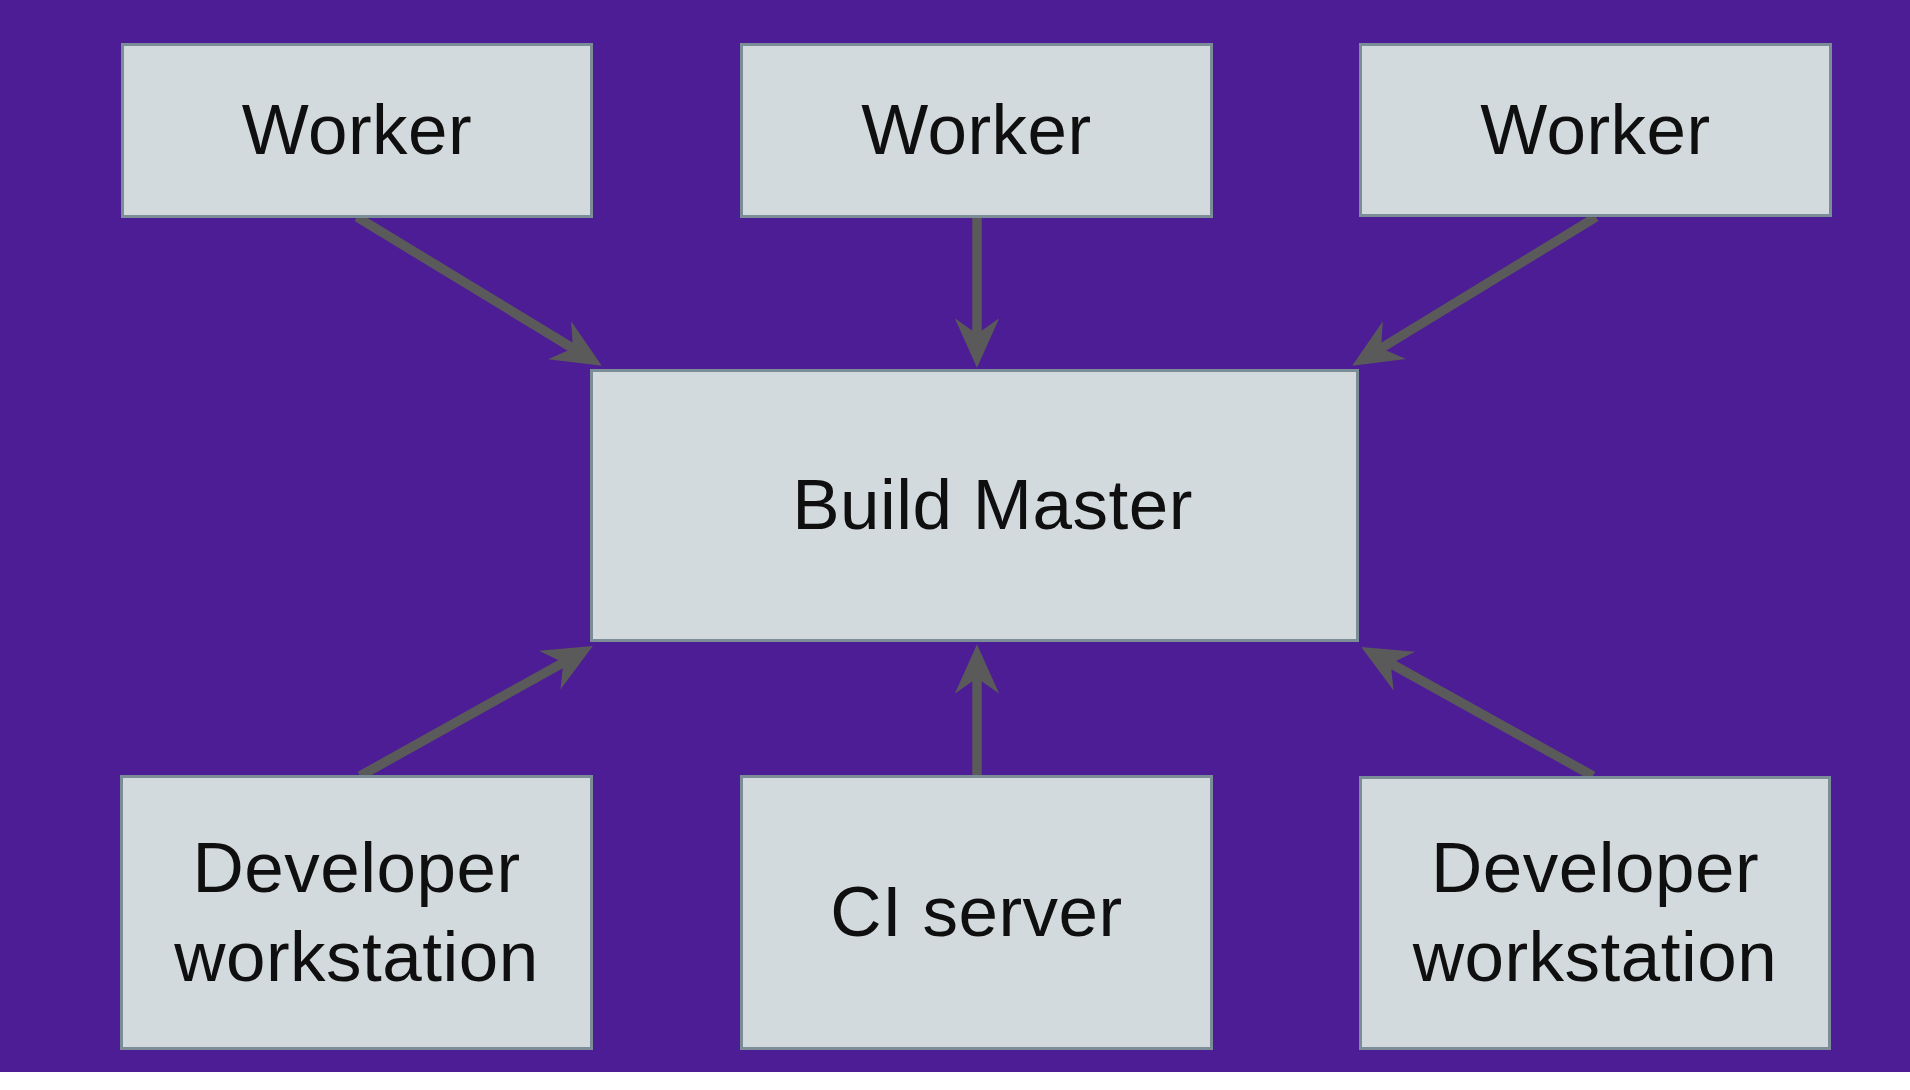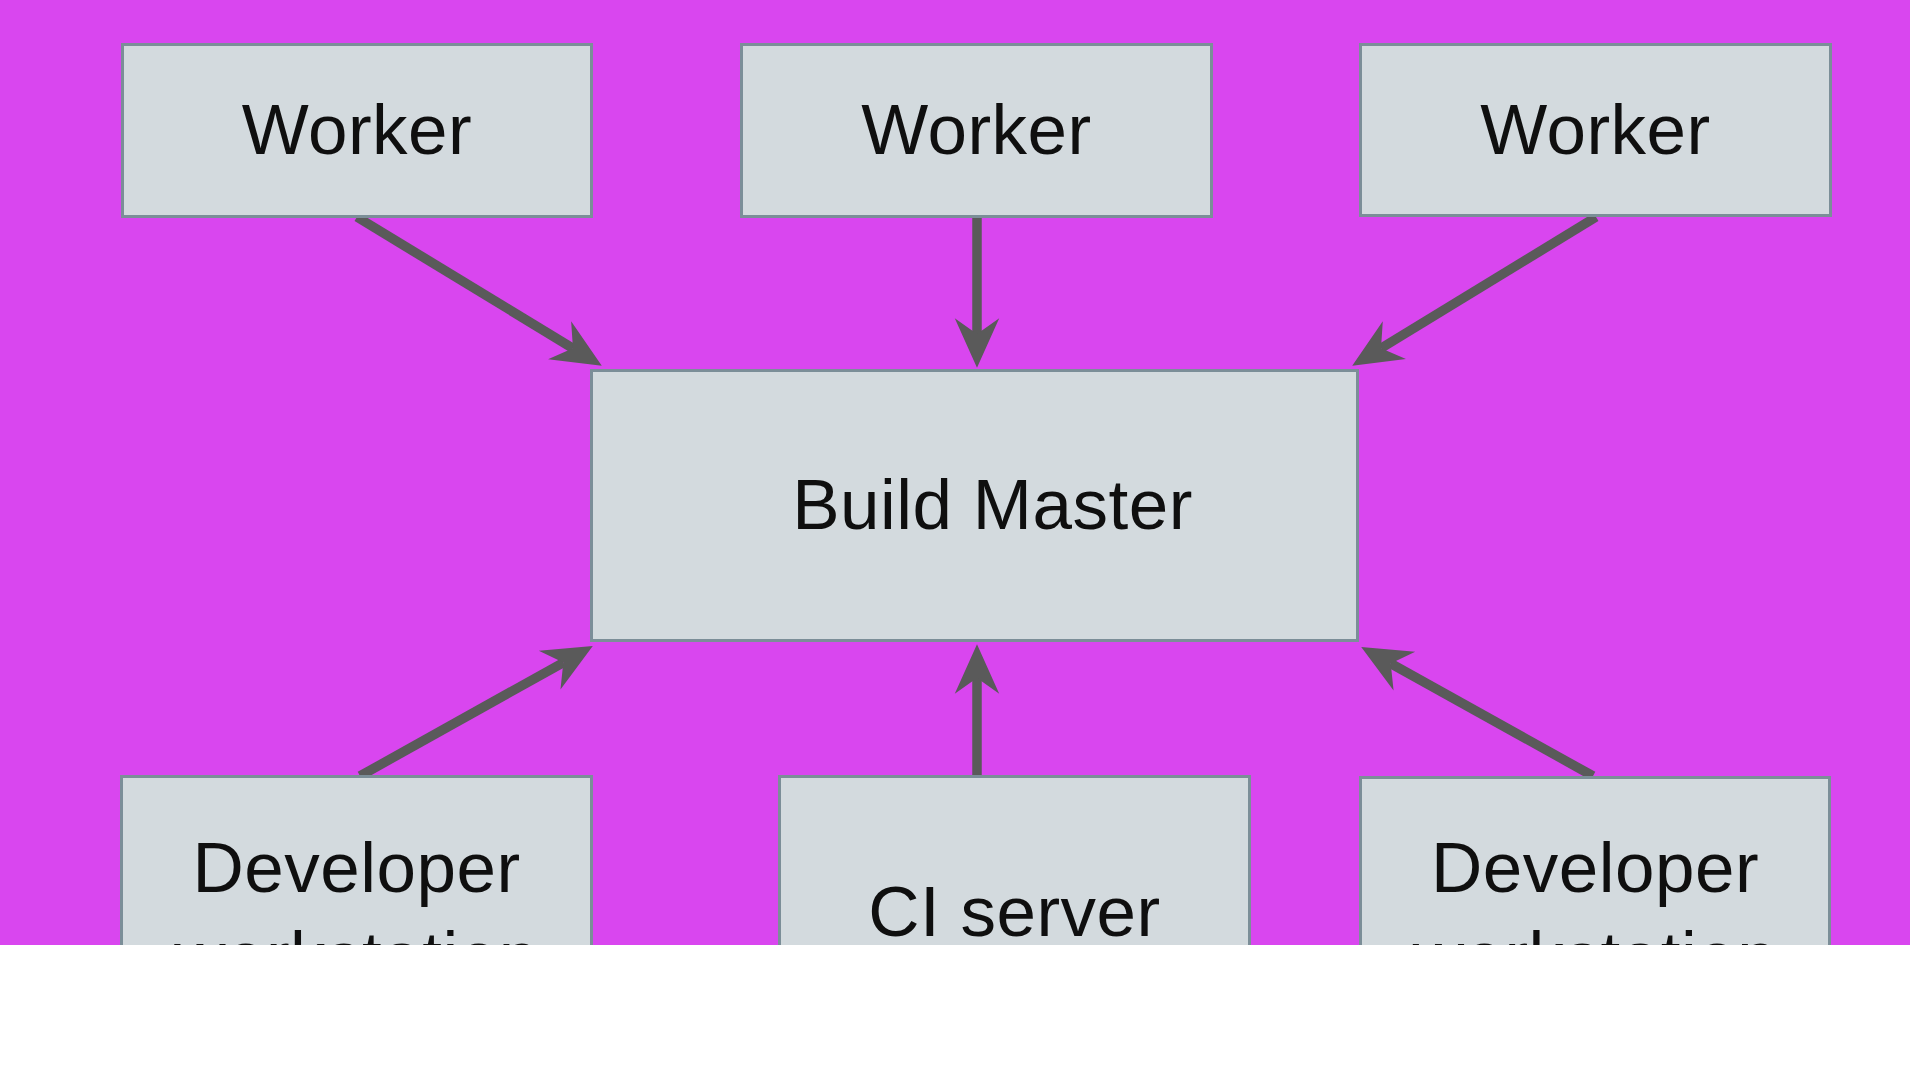--- a/index.html
+++ b/index.html
@@ -4,22 +4,22 @@
 <style>
   html, body {
     margin: 0;
     padding: 0;
     background: #ffffff;
     font-family: "Liberation Sans", "DejaVu Sans", sans-serif;
   }
   .canvas {
     position: relative;
     width: 1910px;
-    height: 945px;
-    background: #d946ef;
+    height: 1072px;
+    background: #4c1d95;
     overflow: hidden;
   }
   .edges-layer {
     position: absolute;
     left: 0;
     top: 0;
     width: 1910px;
     height: 1090px;
     pointer-events: none;
   }
@@ -69,20 +69,20 @@
       </div>
       <div class="node" style="left: 1359px; top: 43px; width: 473px; height: 174px; background: rgb(211, 218, 222); border-color: rgb(123, 142, 152); color: rgb(15, 15, 15);">
         <div class="label">Worker</div>
       </div>
       <div class="node" style="left: 590px; top: 369px; width: 769px; height: 273px; background: rgb(211, 218, 222); border-color: rgb(123, 142, 152); color: rgb(15, 15, 15); padding-left: 36px;">
         <div class="label">Build Master</div>
       </div>
       <div class="node" style="left: 120px; top: 775px; width: 473px; height: 275px; background: rgb(211, 218, 222); border-color: rgb(123, 142, 152); color: rgb(15, 15, 15);">
         <div class="label">Developer workstation</div>
       </div>
-      <div class="node" style="left: 778px; top: 775px; width: 473px; height: 275px; background: rgb(211, 218, 222); border-color: rgb(123, 142, 152); color: rgb(15, 15, 15);">
+      <div class="node" style="left: 740px; top: 775px; width: 473px; height: 275px; background: rgb(211, 218, 222); border-color: rgb(123, 142, 152); color: rgb(15, 15, 15);">
         <div class="label">CI server</div>
       </div>
       <div class="node" style="left: 1359px; top: 776px; width: 472px; height: 274px; background: rgb(211, 218, 222); border-color: rgb(123, 142, 152); color: rgb(15, 15, 15);">
         <div class="label">Developer workstation</div>
       </div>
     </div>
 </div>
 
 </body></html>

